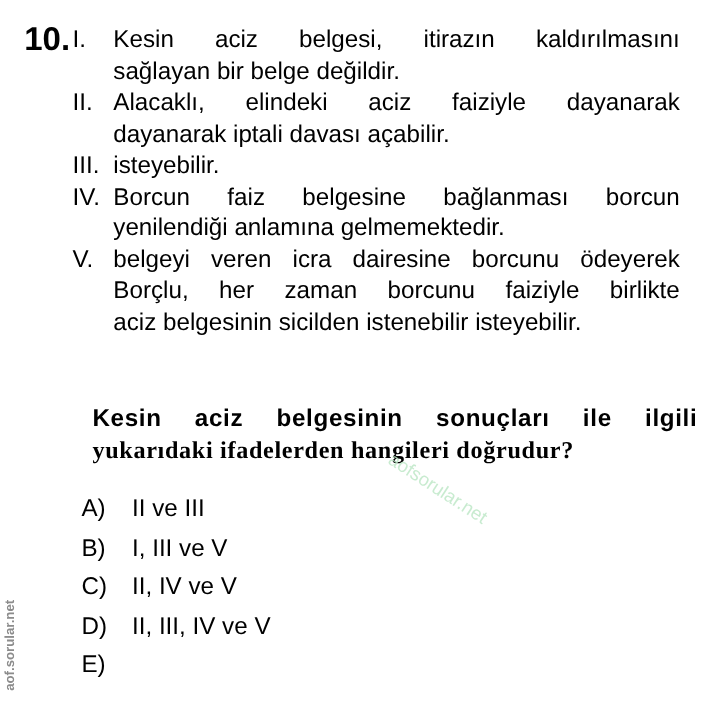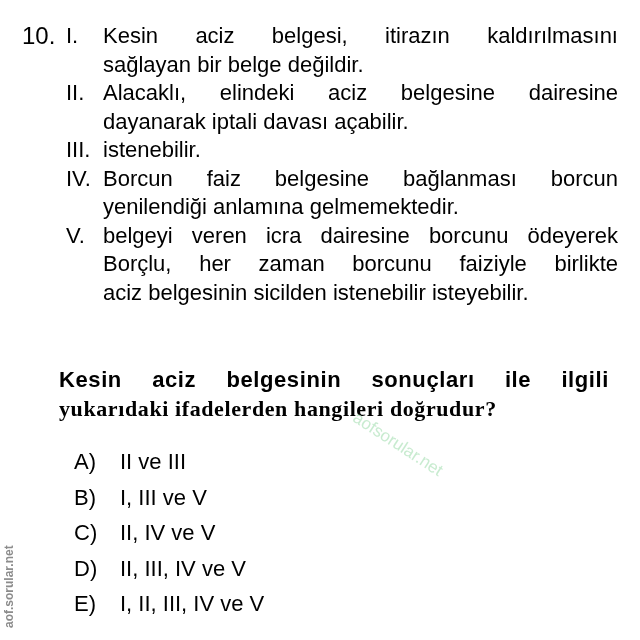--- a/index.html
+++ b/index.html
@@ -12,22 +12,22 @@
       height: 640px;
       position: relative;
       overflow: hidden;
       font-family: "Liberation Sans", sans-serif;
       color: #000000;
     }
     .qnum {
       position: absolute;
       left: 22px;
       top: 22px;
-      font-size: 24px;
-      font-weight: normal;
+      font-size: 30px;
+      font-weight: bold;
       line-height: 28px;
     }
     .stmts {
       position: absolute;
       left: 66px;
       top: 22px;
       width: 552px;
     }
     .stmt {
       position: relative;
@@ -44,21 +44,21 @@
       display: block;
       text-align: justify;
       text-align-last: justify;
       white-space: nowrap;
     }
     .stmt .line.last {
       text-align-last: left;
     }
     .prompt {
       position: absolute;
-      left: 59px;
+      left: 84px;
       top: 366px;
       width: 550px;
       font-size: 22px;
       font-weight: bold;
       line-height: 28.5px;
       letter-spacing: 0.6px;
     }
     .prompt .line {
       display: block;
       text-align: justify;
@@ -112,26 +112,26 @@
 <div class="qnum">10.</div>
 
 <div class="stmts">
   <div class="stmt">
     <span class="num">I.</span>
     <span class="line">Kesin aciz belgesi, itirazın kaldırılmasını</span>
     <span class="line last">sağlayan bir belge değildir.</span>
   </div>
   <div class="stmt">
     <span class="num">II.</span>
-    <span class="line">Alacaklı, elindeki aciz belgesine dairesine</span>
+    <span class="line">Alacaklı, elindeki aciz faiziyle dayanarak</span>
     <span class="line last">dayanarak iptali davası açabilir.</span>
   </div>
   <div class="stmt">
     <span class="num">III.</span>
-    <span class="line last">istenebilir.</span>
+    <span class="line last">isteyebilir.</span>
   </div>
   <div class="stmt">
     <span class="num">IV.</span>
     <span class="line">Borcun faiz belgesine bağlanması borcun</span>
     <span class="line last">yenilendiği anlamına gelmemektedir.</span>
   </div>
   <div class="stmt">
     <span class="num">V.</span>
     <span class="line">belgeyi veren icra dairesine borcunu ödeyerek</span>
     <span class="line">Borçlu, her zaman borcunu faiziyle birlikte</span>
@@ -156,18 +156,17 @@
   <div class="option">
     <span class="letter">C)</span>
     <span class="otext">II, IV ve V</span>
   </div>
   <div class="option">
     <span class="letter">D)</span>
     <span class="otext">II, III, IV ve V</span>
   </div>
   <div class="option">
     <span class="letter">E)</span>
-    <span class="otext">I, II, III, IV ve V</span>
   </div>
 </div>
 
 <div class="wm-diag">aofsorular.net</div>
 <div class="wm-side">aof.sorular.net</div>
 
 </body></html>

